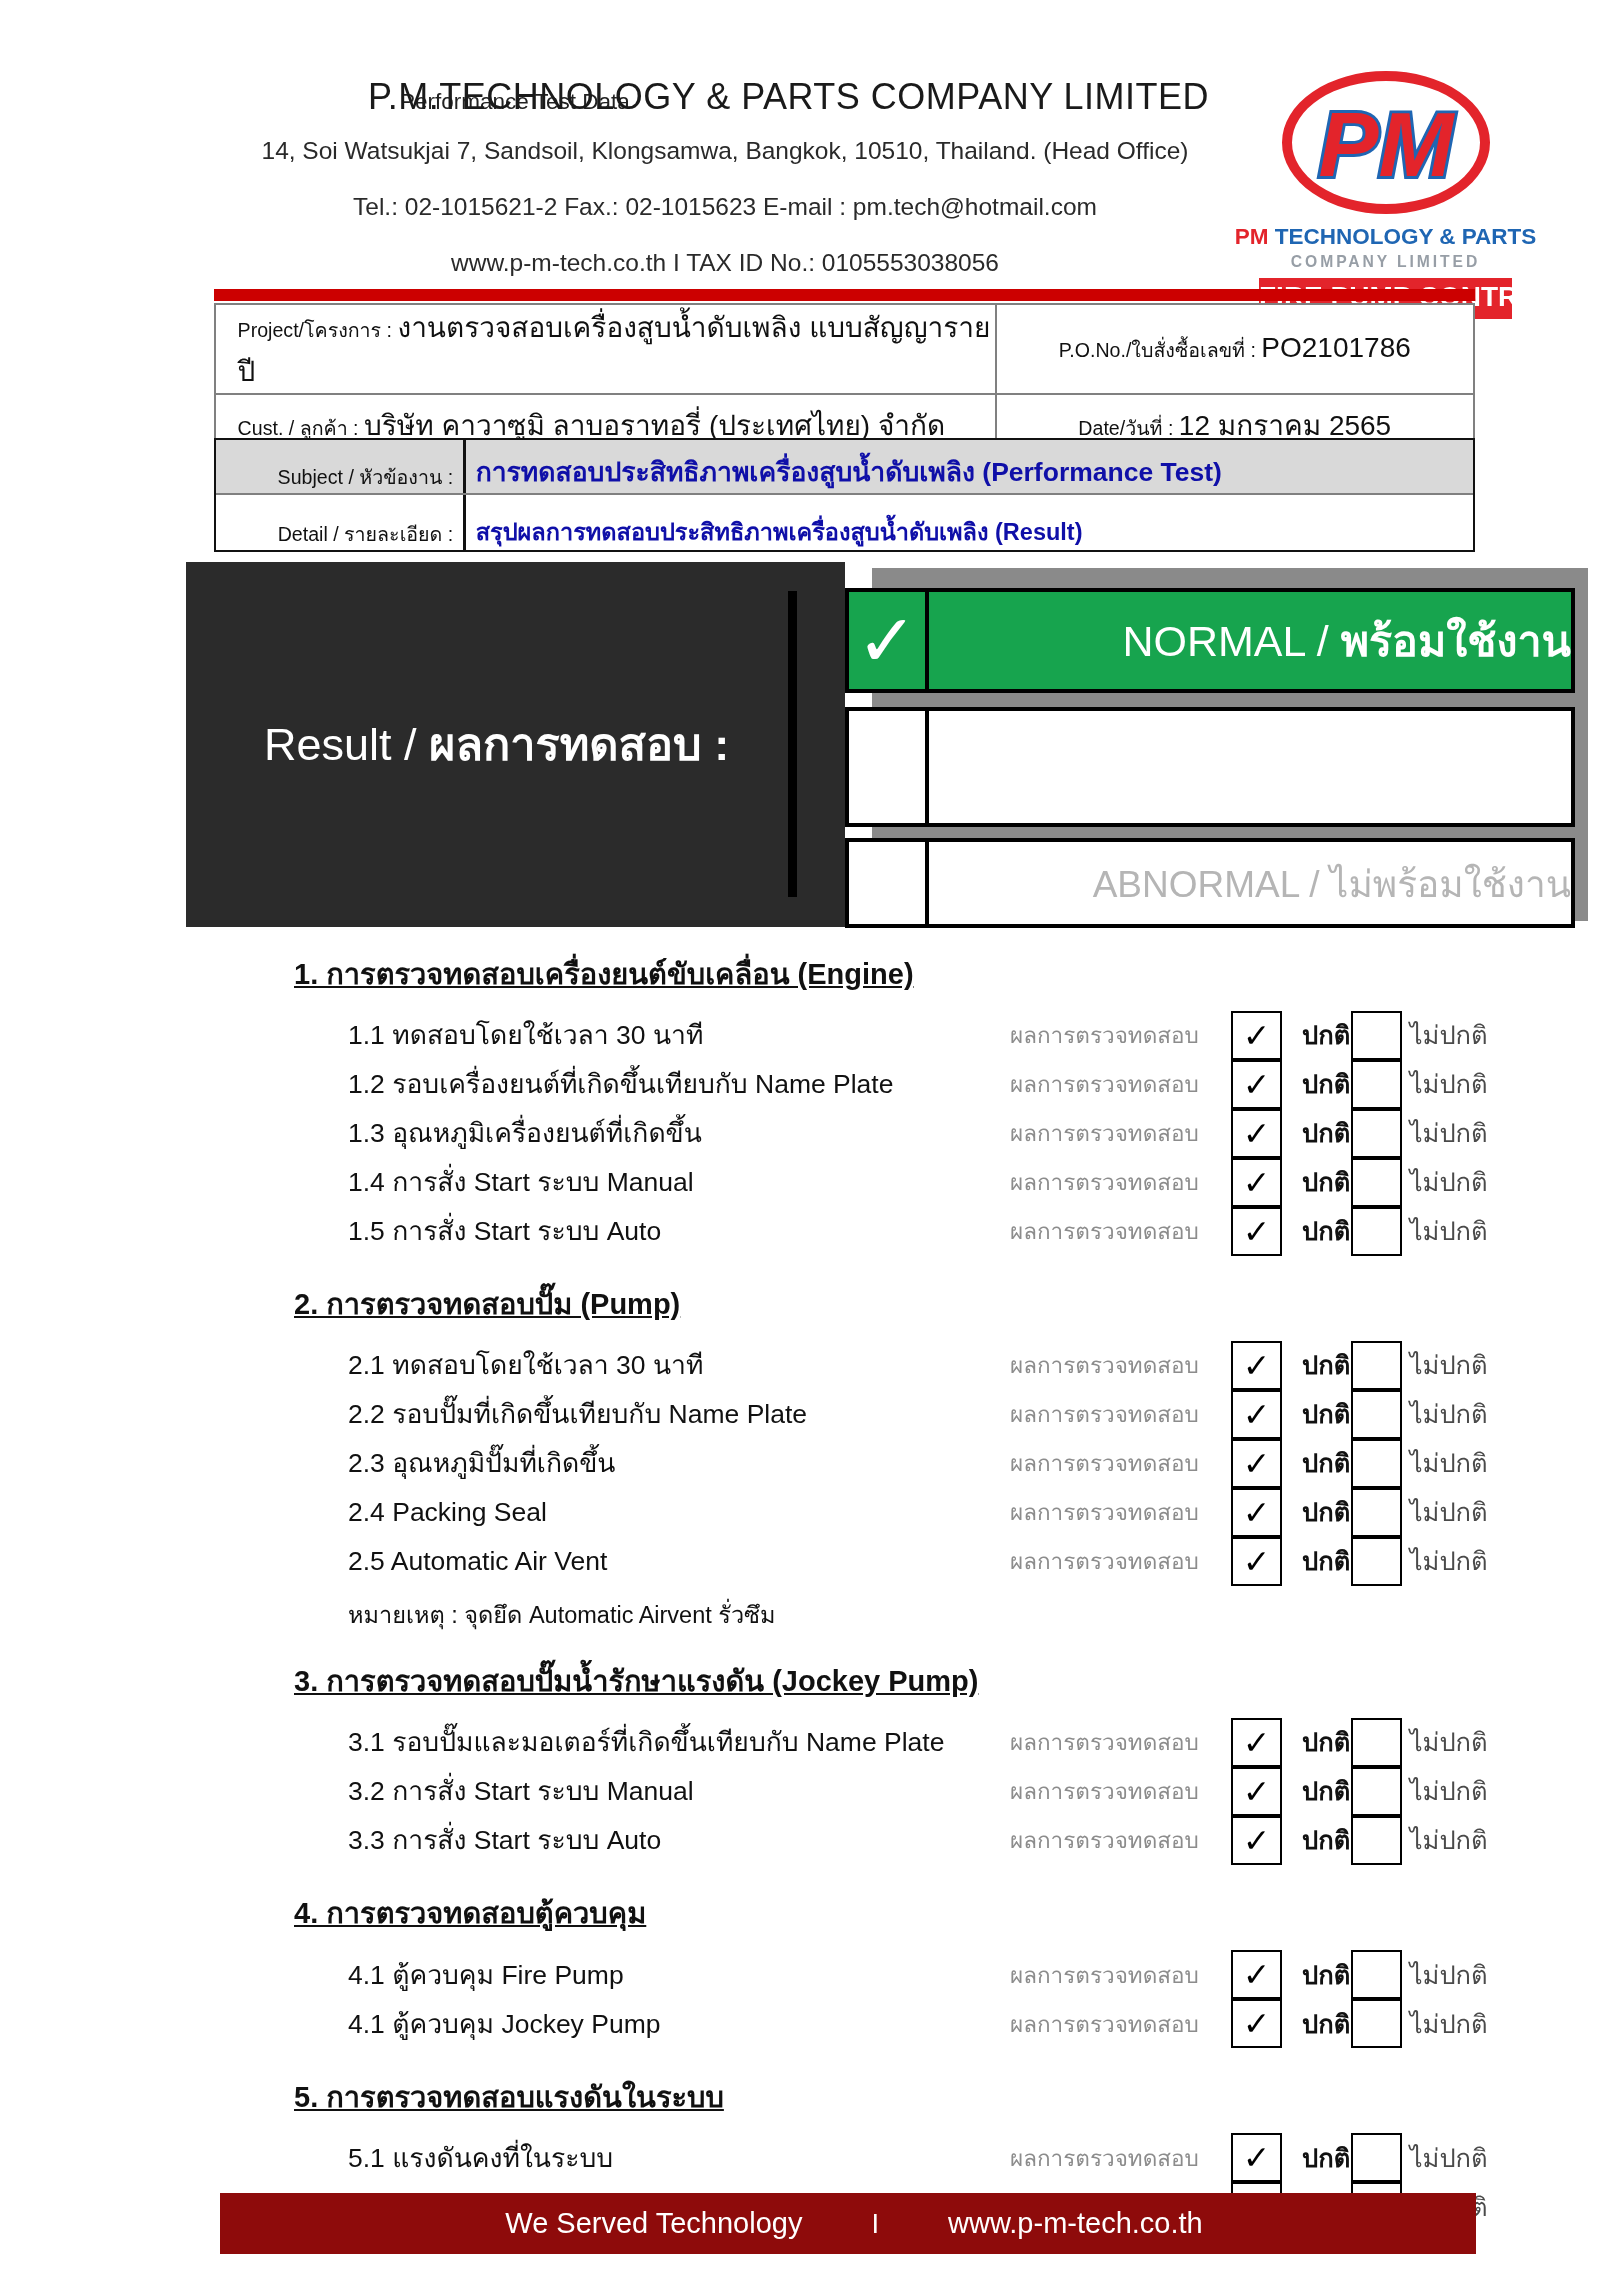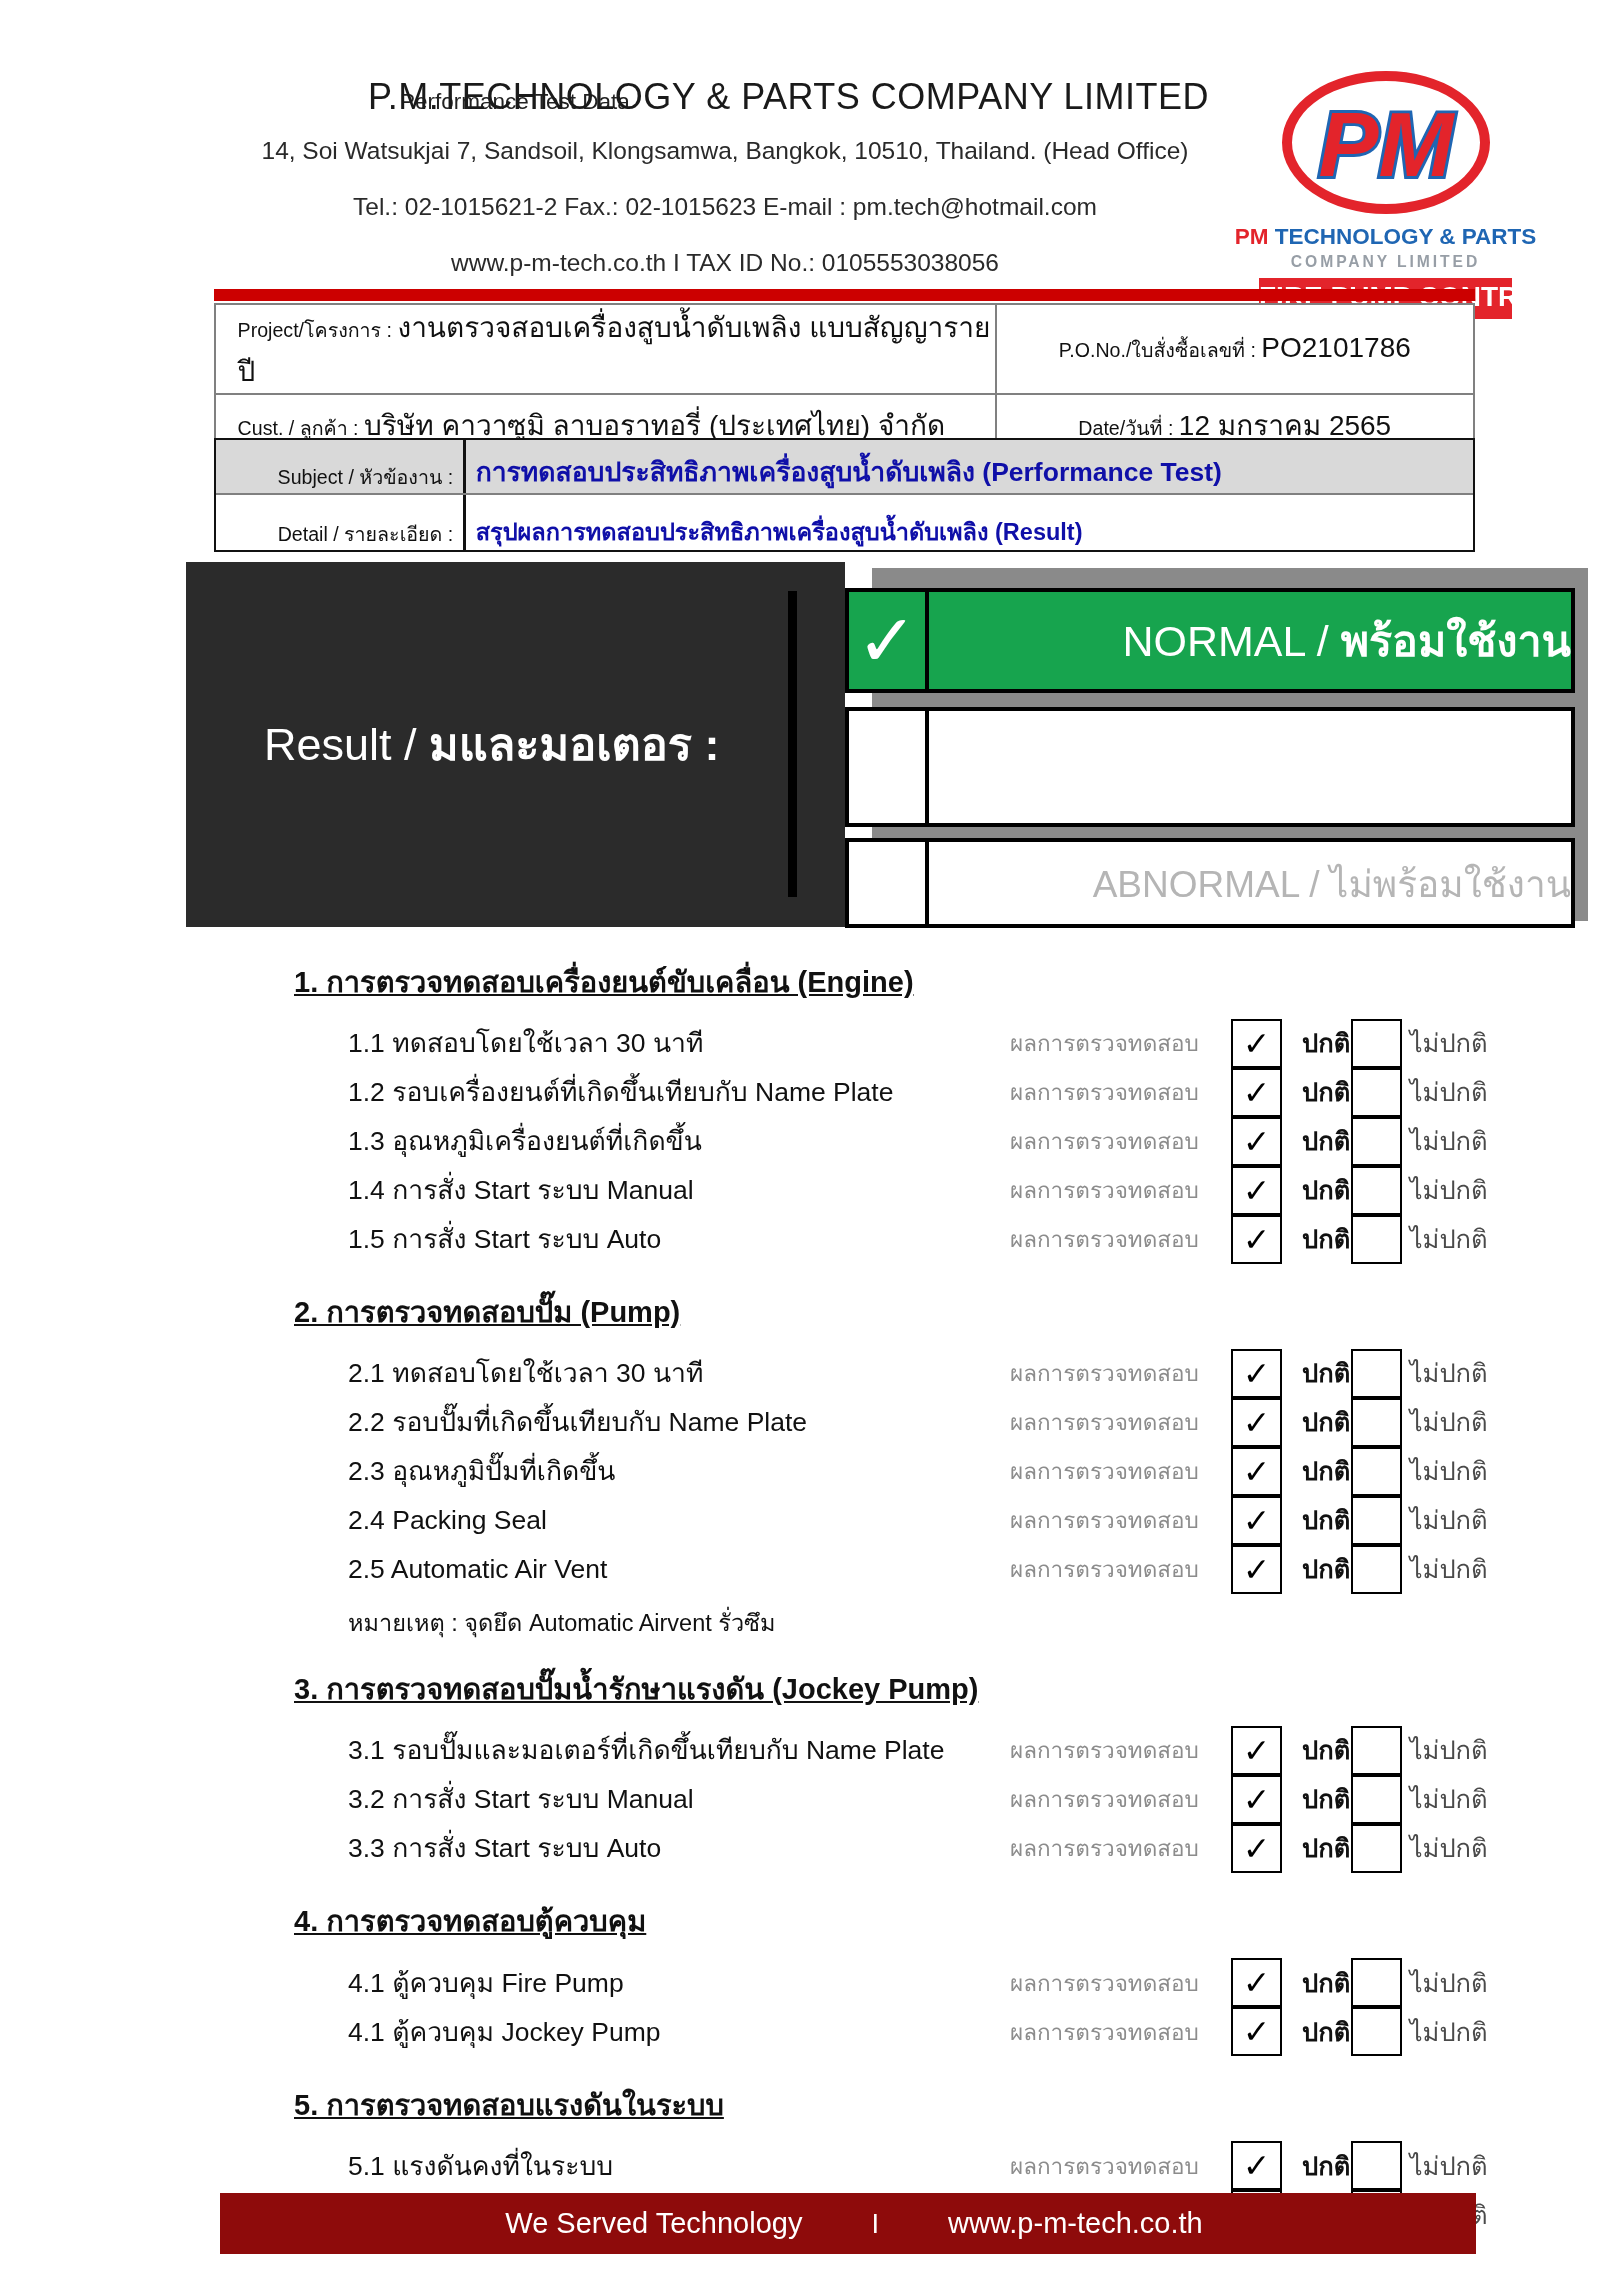--- a/index.html
+++ b/index.html
@@ -73,21 +73,21 @@
   .opt-row.normal .opt-label-area{color:#fff;font-size:43px;white-space:nowrap;}
   .opt-row.normal .th{font-weight:bold;}
   .opt-row.improve .opt-label-area{color:#b5b5b5;font-size:33px;justify-content:flex-start;gap:13.7px;}
   .improve-desc{font-size:27.4px;line-height:1.55;color:#b5b5b5;}
   .improve-desc .l1{padding-left:53px;}
   .opt-row.abnormal .opt-label-area{color:#b5b5b5;font-size:37px;white-space:nowrap;}
 
   
   .checklist{position:absolute;left:294px;top:943px;width:1264px;}
   .chk-title{font-size:29px;font-weight:bold;color:#111;text-decoration:underline;margin:25.5px 0 13.7px;white-space:nowrap;}
-  .chk-section:first-child .chk-title{margin-top:16px;}
+  .chk-section:first-child .chk-title{margin-top:8px;}
   .chk-row{display:flex;align-items:center;height:49px;}
   .item-text{width:716px;padding-left:54px;font-size:26.5px;color:#111;white-space:nowrap;flex:none;}
   .res-label{width:221px;font-size:22.5px;color:#8c8c8c;white-space:nowrap;flex:none;}
   .box{width:51px;height:49px;border:2.9px solid #000;background:#fff;display:flex;align-items:center;justify-content:center;flex:none;}
   .box .mark{font-size:33px;font-weight:bold;color:#000;line-height:1;}
   .ok-label{width:69px;padding-left:20px;font-size:25.5px;font-weight:bold;color:#111;flex:none;}
   .no-label{padding-left:7.8px;font-size:25.5px;color:#4a4a4a;white-space:nowrap;}
   .chk-note{margin:9.8px 0 2px 54px;font-size:23.5px;color:#111;white-space:nowrap;}
   .chk-note:empty{display:none;}
 
@@ -156,21 +156,21 @@
       <span class="subj-label">Detail / รายละเอียด :</span>
       <span class="subj-div"></span>
       <span class="subj-value">สรุปผลการทดสอบประสิทธิภาพเครื่องสูบน้ำดับเพลิง (Result)</span>
     </div>
   </div>
 
   <div class="result-wrap">
     <div class="result-gray"></div>
     <div class="result-panel">
       <div class="result-title">
-        <span class="en">Result / </span><span class="th">มและมอเตอร :</span>
+        <span class="en">Result / </span><span class="th">ผลการทดสอบ :</span>
       </div>
     </div>
     <div class="result-stripe"></div>
 
     <div class="opt-row normal">
       <div class="opt-box">
           <span>✓</span>
         </div>
       <div class="opt-label-area">
         <span><span class="en">NORMAL / </span><span class="th">พร้อมใช้งาน</span></span>

